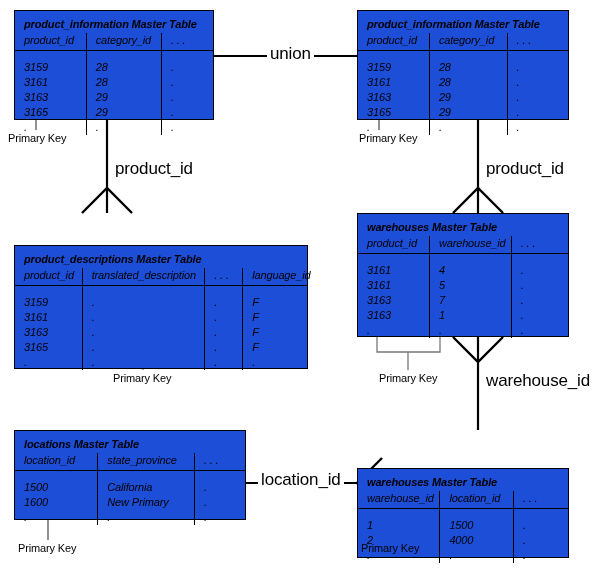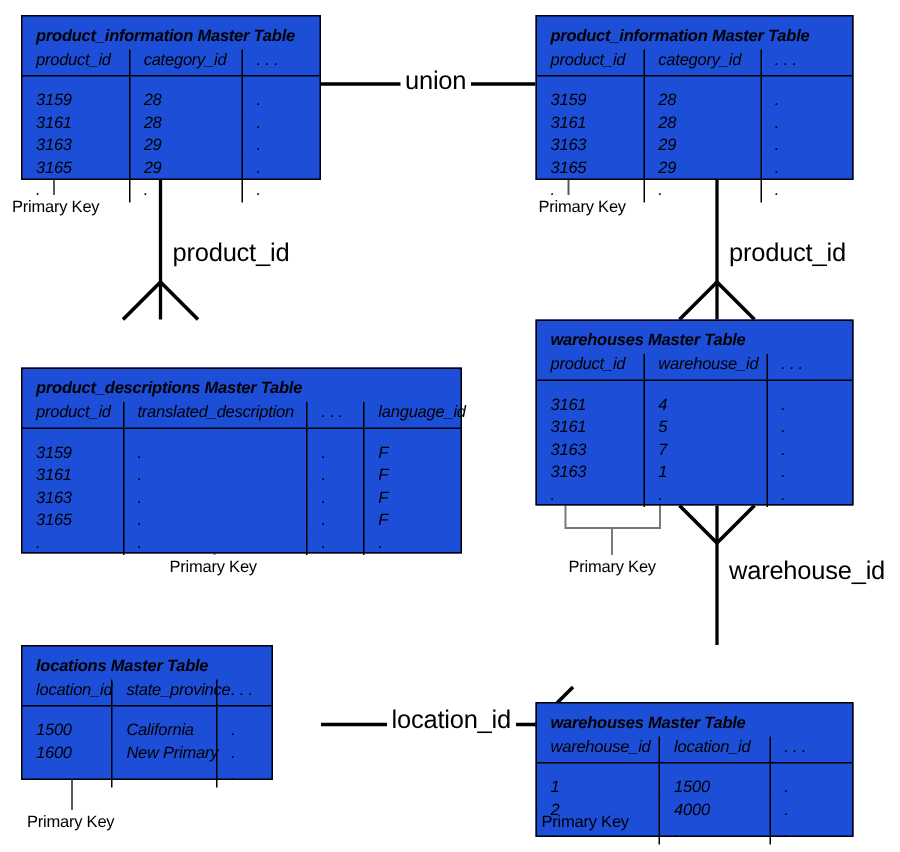--- a/index.html
+++ b/index.html
@@ -303,21 +303,21 @@
       <tr>
         <td>.</td>
         <td class="sep">.</td>
         <td class="sep">.</td>
       </tr>
     </tbody>
       </table>
   </div>
   <div class="pk-label" style="left:379px; top:372px;">Primary Key</div>
 
-  <div class="tbl" style="left:14px; top:430px; width:168px; height:90px;">
+  <div class="tbl" style="left:14px; top:430px; width:232px; height:90px;">
     <div class="tbl-title">locations Master Table</div>
     <table class="grid">
       <colgroup>
           <col style="width:36%">
           <col style="width:42%">
           <col style="width:22%">
         </colgroup>
       <tbody>
           <tr class="hdr">
         <th>location_id</th>

